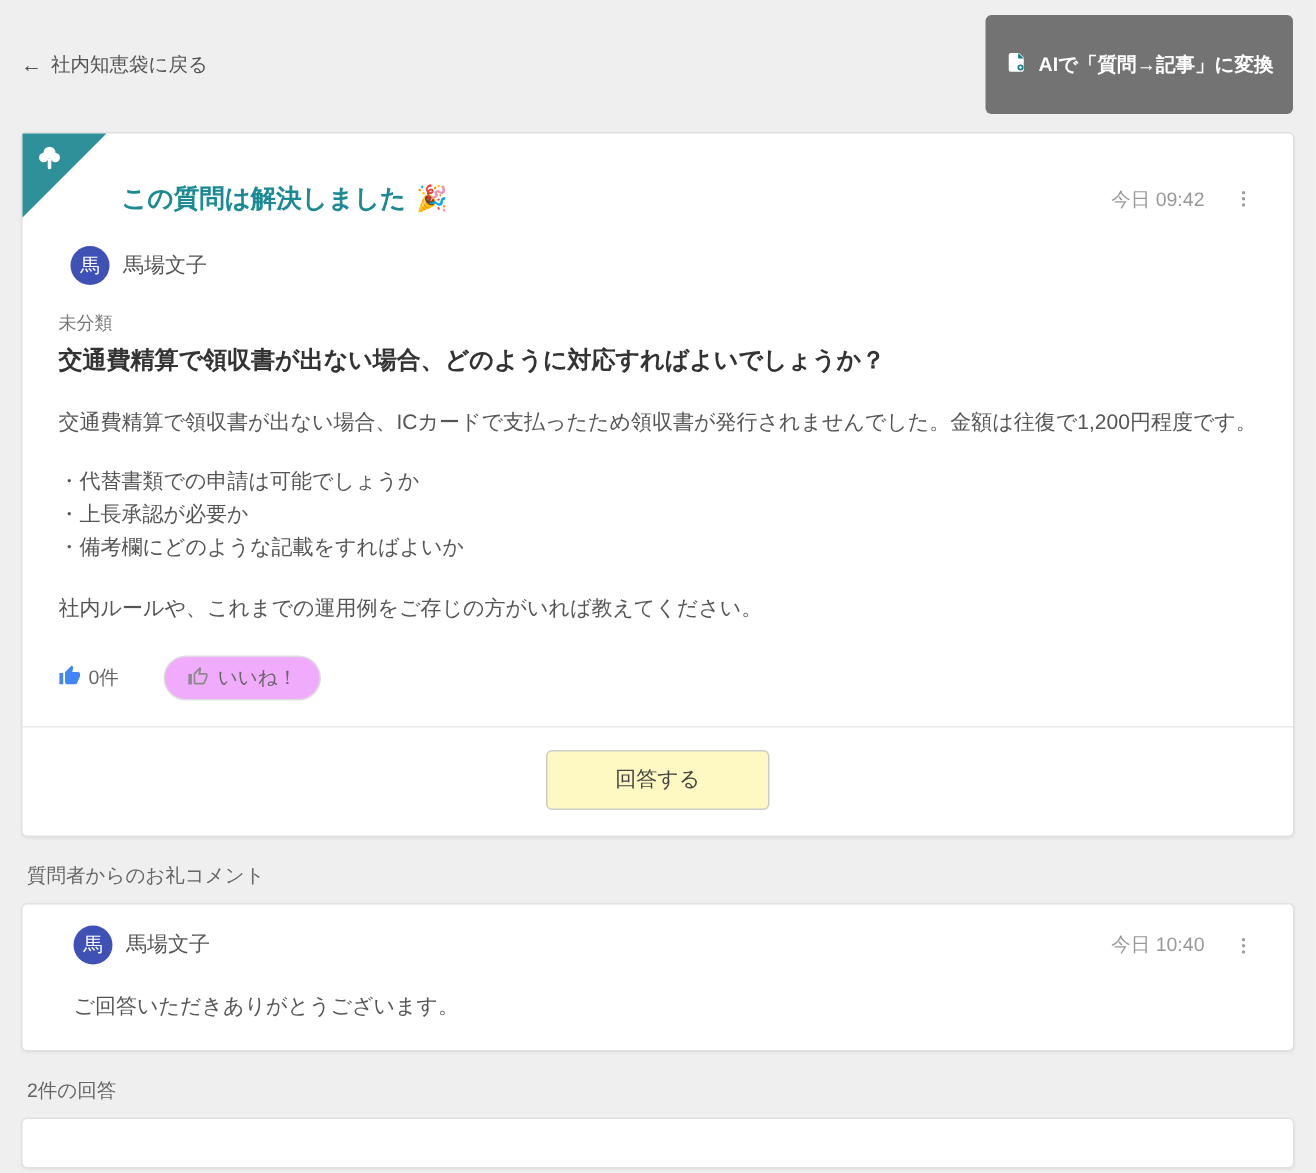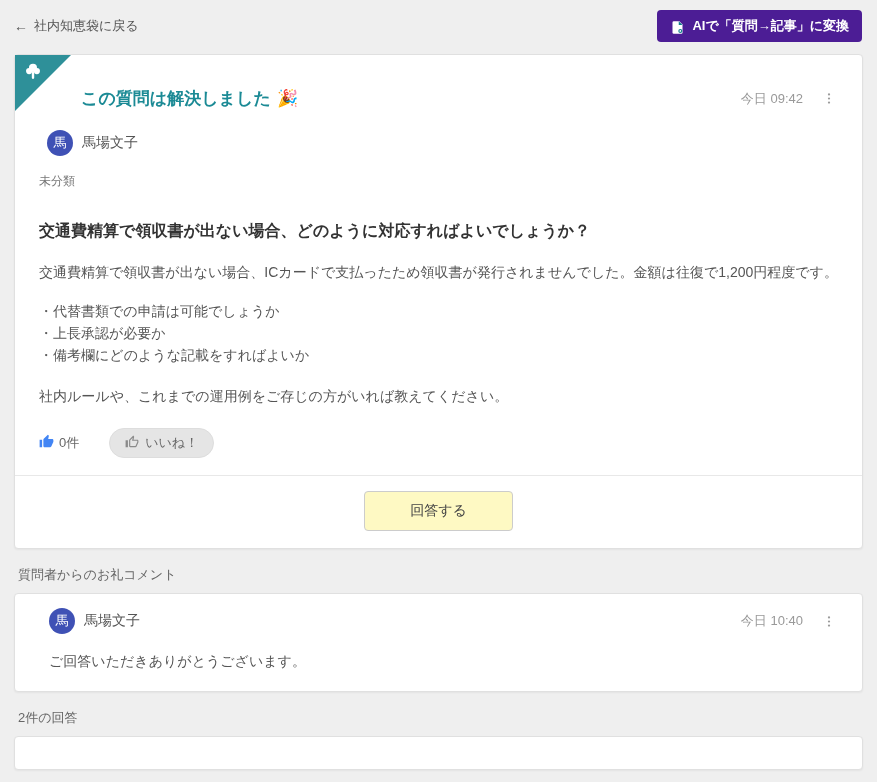--- a/index.html
+++ b/index.html
@@ -14,23 +14,23 @@
   .topbar {
     display: flex; justify-content: space-between; align-items: center;
     padding: 10px 15px 12px 14px;
   }
   .back-link {
     display: inline-flex; align-items: center; gap: 6px;
     font-size: 13px; color: #555; text-decoration: none; cursor: pointer;
   }
   .back-arrow { font-size: 14px; color: #555; }
   .ai-btn {
-    display: inline-flex; align-items: flex-end; gap: 7px;
-    background: #4c1d95; color: #fff; border: none; border-radius: 4px;
-    padding: 7px 13px; font-size: 13px; font-weight: bold; cursor: pointer;
+    display: inline-flex; align-items: flex-start; gap: 7px;
+    background: #737373; color: #fff; border: none; border-radius: 4px;
+    padding: 24px 13px; font-size: 13px; font-weight: bold; cursor: pointer;
     font-family: inherit;
   }
   .ai-btn svg { display: block; }
 
   
   .card {
     background: #fff; border: 1px solid #e0e0e0; border-radius: 4px;
     margin: 0 14px; box-shadow: 0 1px 2px rgba(0,0,0,0.05);
     position: relative;
   }
@@ -62,32 +62,32 @@
   }
   .avatar {
     width: 26px; height: 26px; border-radius: 50%;
     display: inline-flex; align-items: center; justify-content: center;
     color: #fff; font-size: 13px; flex: 0 0 26px;
   }
   .avatar-indigo { background: #3f51b5; }
   .author-name { font-size: 14px; color: #555; }
 
   .category { padding: 17px 24px 0; font-size: 12px; color: #777; }
-  .q-title  { margin: 31px 24px 0; font-size: 16px; font-weight: bold; color: #333; }
+  .q-title  { margin: 6px 24px 0; font-size: 16px; font-weight: bold; color: #333; }
   .q-par    { margin: 20px 24px 0; font-size: 14px; color: #555; line-height: 1.55; }
   .q-bullets{ margin: 16px 24px 0; font-size: 14px; color: #555; line-height: 22px; }
 
   .like-row { margin: 21px 24px 0; display: flex; align-items: center; gap: 30px; }
   .like-count {
     display: inline-flex; align-items: center; gap: 5px;
     font-size: 13px; color: #666;
   }
   .like-btn {
     display: inline-flex; align-items: center; gap: 6px;
-    background: #e5e5e5; border: 1px solid #ddd; border-radius: 16px;
+    background: #f0abfc; border: 1px solid #ddd; border-radius: 16px;
     padding: 5px 15px; font-size: 13px; color: #666; cursor: pointer;
     font-family: inherit;
   }
 
   .card-footer {
     margin-top: 17px; border-top: 1px solid #e8e8e8;
     padding: 15px 0 17px; text-align: center;
   }
   .answer-btn {
     background: #fef9c3; border: 1px solid #ccc; border-radius: 4px;

